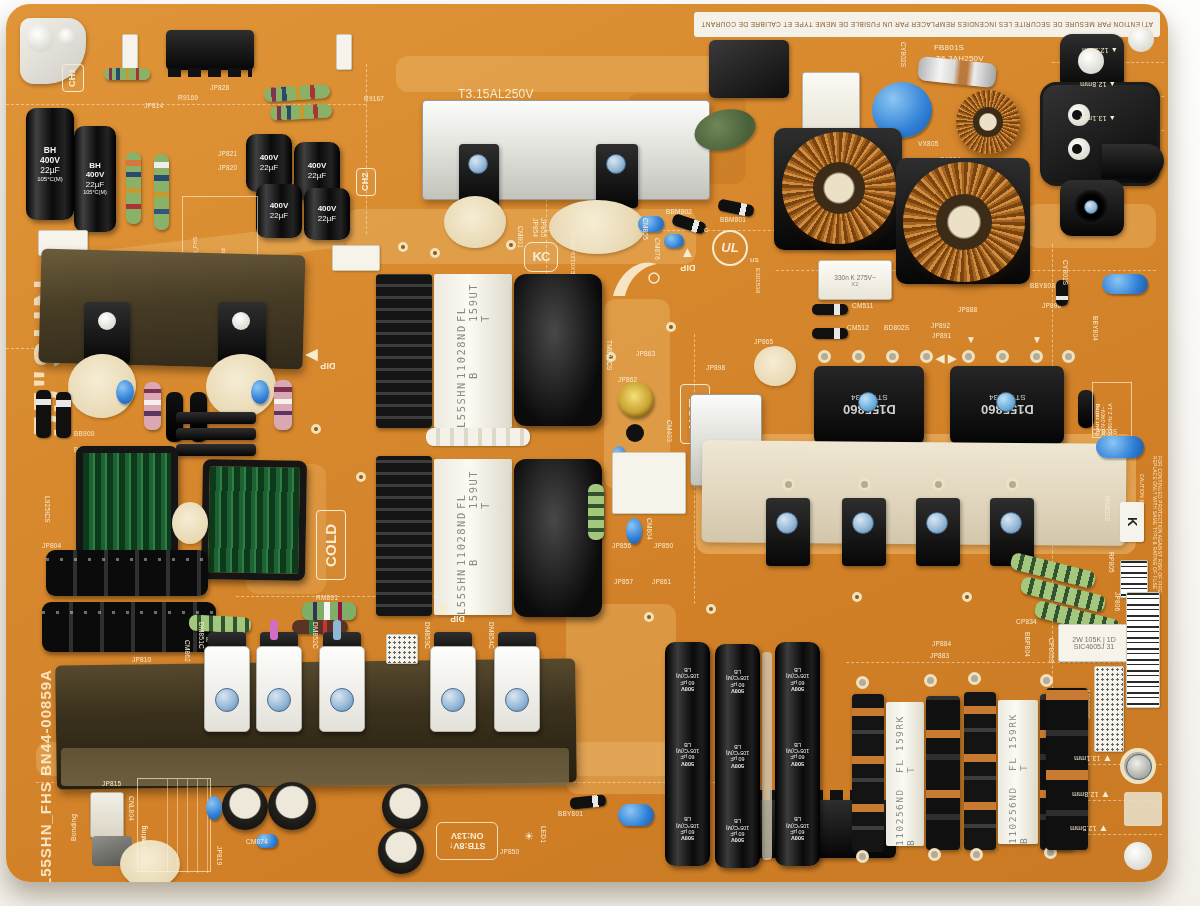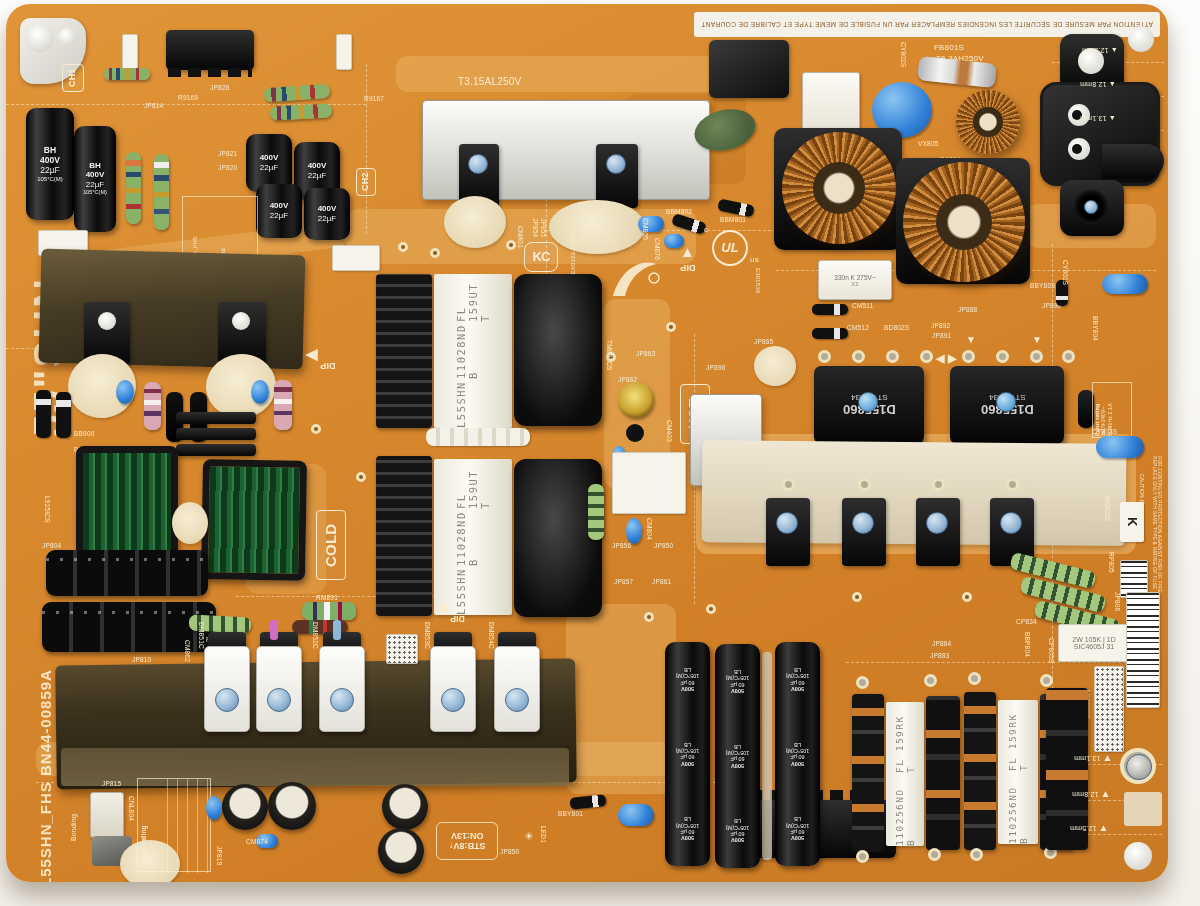--- a/index.html
+++ b/index.html
@@ -205,21 +205,21 @@
     <div class="s sv" style="position:static;font-size:5.5px">Model(모델명) L55SHN_FHS</div>
     <div class="s sv" style="position:static;font-size:6px">16V 1.2</div>
     <div class="s sv" style="position:static;font-size:5.5px">Date : 2015.06.15</div>
     <div class="s sv" style="position:static;font-size:5.5px">A/S Tel 043-530-8000</div>
     <div class="s sv" style="position:static;font-size:5.5px">Hansol Technics Co.,Ltd</div>
   </div>
 
   <div class="s sv" style="left:20px;top:258px;height:175px;font-size:40px;font-weight:bold;color:rgba(250,236,205,.88);letter-spacing:2px">55"SHN</div>
   <div class="s sv" style="left:32px;top:498px;height:385px;font-size:15px;font-weight:bold;color:rgba(250,236,205,.92);letter-spacing:1px">L55SHN_FHS BN44-00859A</div>
 
-  <div class="s" style="left:452px;top:72px;font-size:10px">T3.15AL250V</div>
+  <div class="s" style="left:452px;top:84px;font-size:12px">T3.15AL250V</div>
   <div class="hsal" style="left:416px;top:96px;width:288px;height:100px"></div>
   <div class="blk" style="left:453px;top:140px;width:40px;height:64px"></div>
   <div class="screw" style="left:462px;top:150px;width:20px;height:20px"></div>
   <div class="blk" style="left:590px;top:140px;width:42px;height:64px"></div>
   <div class="screw" style="left:600px;top:150px;width:20px;height:20px"></div>
   <div class="glue" style="left:438px;top:192px;width:62px;height:52px"></div>
   <div class="glue" style="left:543px;top:196px;width:96px;height:54px"></div>
   <div class="s svd" style="left:511px;top:222px">CM801</div>
   <div class="s svd" style="left:526px;top:214px">JP854</div>
   <div class="s svd" style="left:534px;top:214px">JP855</div>

